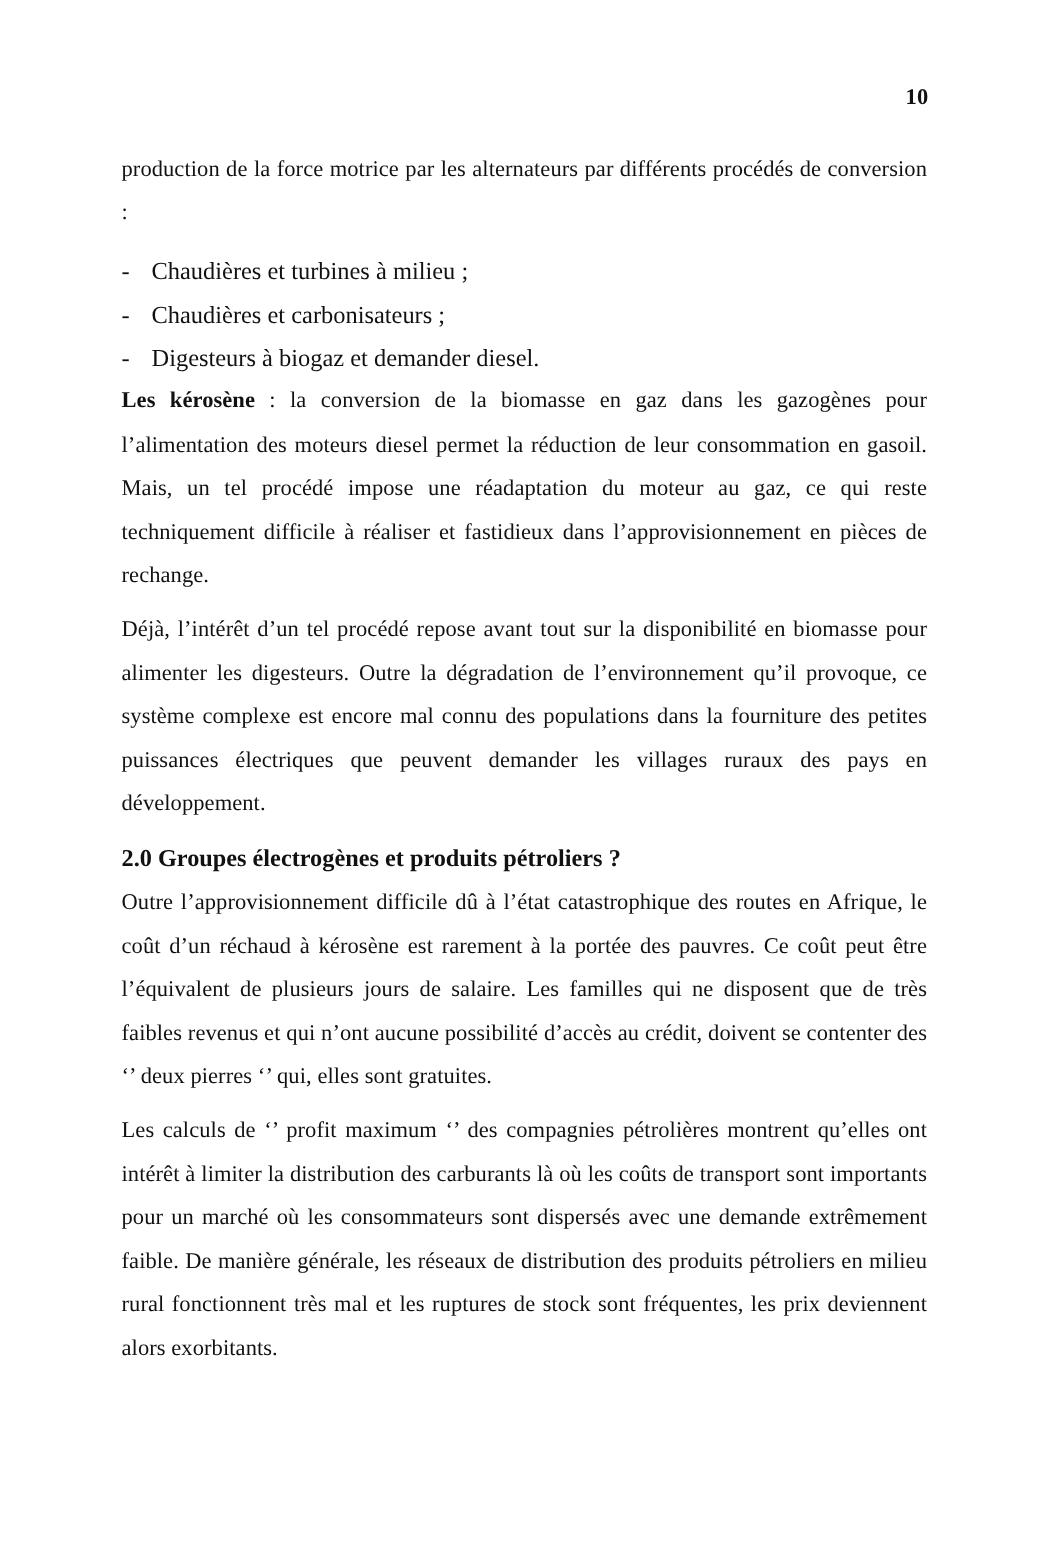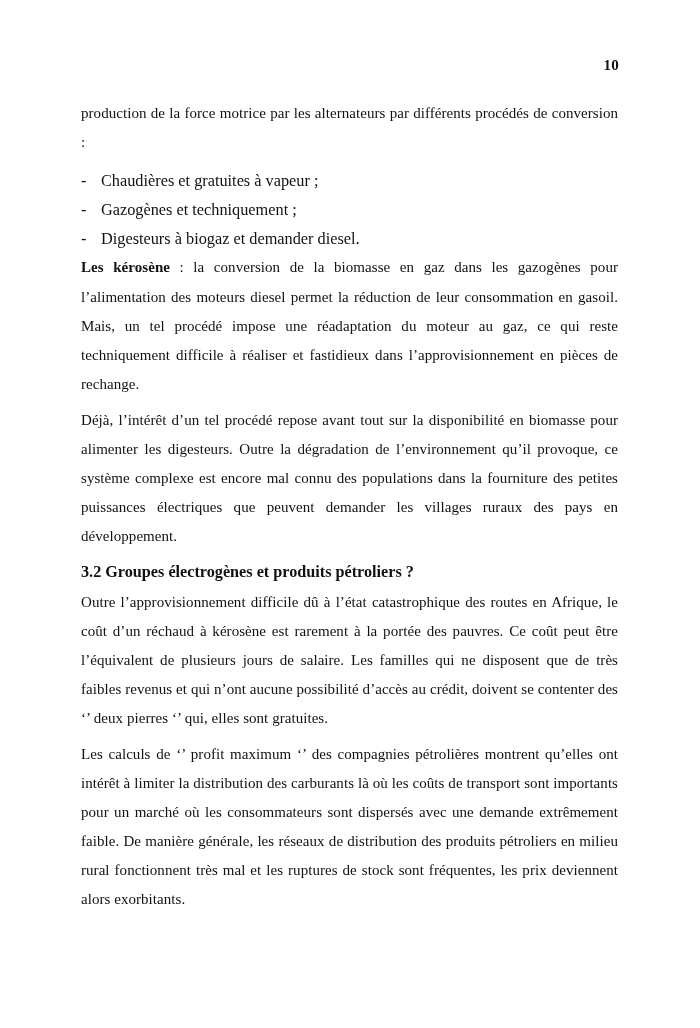--- a/index.html
+++ b/index.html
@@ -84,41 +84,41 @@
 
   <div class="content">
 
     <p class="body">production de la force motrice par les alternateurs par différents procédés de conversion :</p>
 
     <div class="gap-small"></div>
 
     <ul class="dashlist">
       <li>
         <span class="dash">-</span>
-        <span>Chaudières et gratuites à vapeur ;</span>
+        <span>Chaudières et turbines à milieu ;</span>
       </li>
       <li>
         <span class="dash">-</span>
-        <span>Gazogènes et techniquement ;</span>
+        <span>Chaudières et carbonisateurs ;</span>
       </li>
       <li>
         <span class="dash">-</span>
         <span>Digesteurs à biogaz et demander diesel.</span>
       </li>
     </ul>
 
     <p class="body"><b class="lead">Les kérosène</b><span> : la conversion de la biomasse en gaz dans les gazogènes pour l’alimentation des moteurs diesel permet la réduction de leur consommation en gasoil. Mais, un tel procédé impose une réadaptation du moteur au gaz, ce qui reste techniquement difficile à réaliser et fastidieux dans l’approvisionnement en pièces de rechange.</span></p>
 
     <div class="gap-para"></div>
 
     <p class="body">Déjà, l’intérêt d’un tel procédé repose avant tout sur la disponibilité en biomasse pour alimenter les digesteurs. Outre la dégradation de l’environnement qu’il provoque, ce système complexe est encore mal connu des  populations dans la fourniture des petites puissances électriques que peuvent demander les villages ruraux des pays en développement.</p>
 
     <div class="gap-para"></div>
 
-    <p class="heading">3.2 Groupes électrogènes et produits pétroliers ?</p>
+    <p class="heading">2.0 Groupes électrogènes et produits pétroliers ?</p>
 
     <p class="body">Outre l’approvisionnement difficile dû à l’état catastrophique des routes en Afrique, le coût d’un réchaud à kérosène est rarement à la portée des pauvres. Ce coût peut être l’équivalent de plusieurs jours de salaire. Les familles qui ne disposent que de très faibles revenus et qui n’ont aucune possibilité d’accès au crédit, doivent se contenter des ‘’ deux pierres ‘’ qui, elles sont gratuites.</p>
 
     <div class="gap-para"></div>
 
     <p class="body">Les calculs de ‘’ profit maximum ‘’ des compagnies pétrolières montrent qu’elles ont intérêt à limiter la distribution des carburants là où les coûts de transport sont importants pour un marché où les consommateurs  sont dispersés  avec une demande extrêmement faible. De manière générale, les réseaux de distribution des produits pétroliers en milieu rural fonctionnent très mal et les ruptures de stock sont fréquentes, les prix deviennent alors exorbitants.</p>
 
   </div>
 </div>
 

